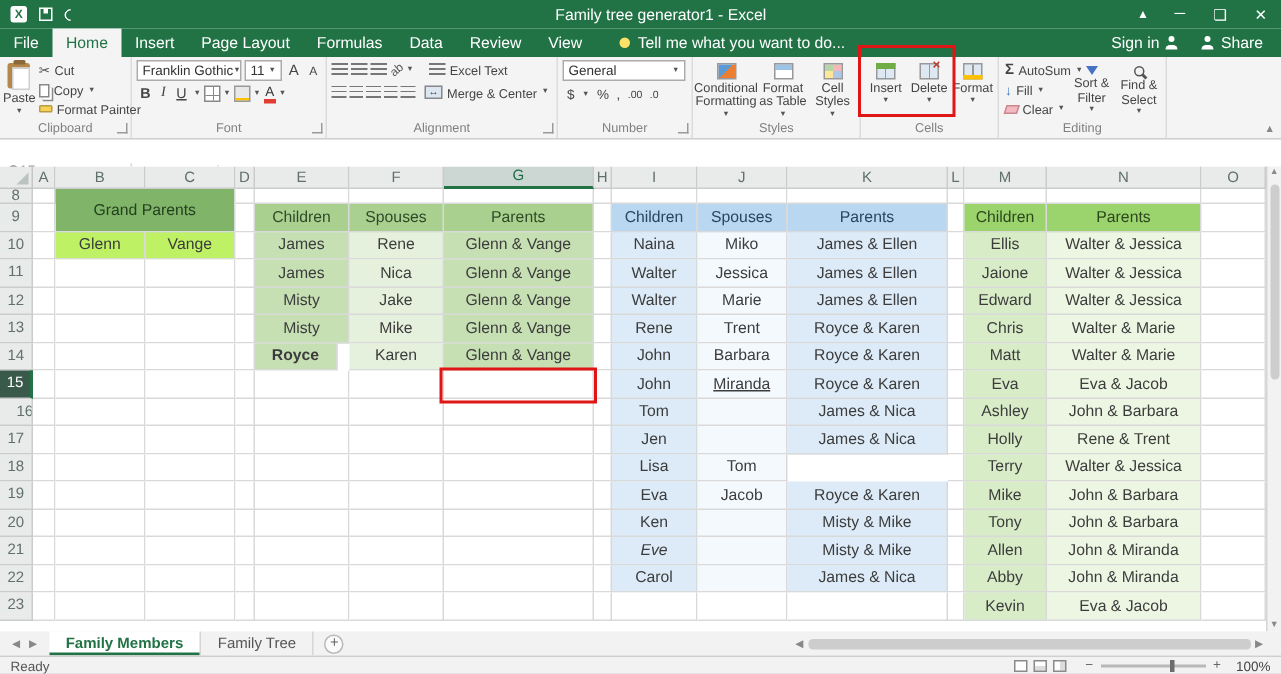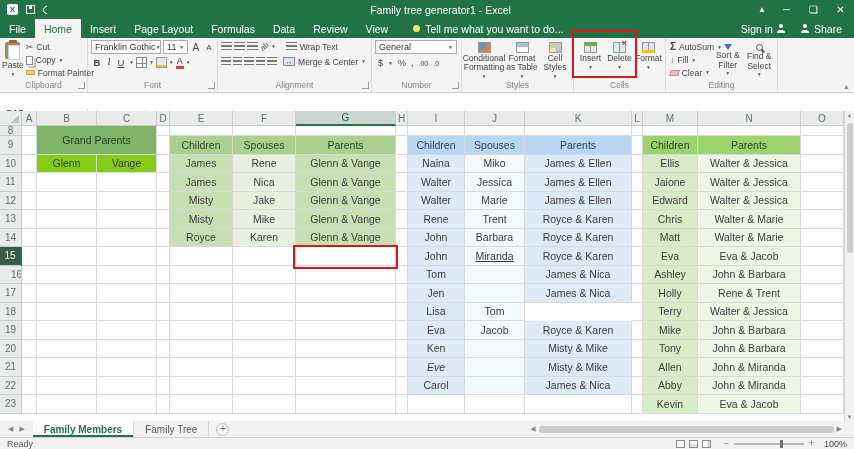--- a/index.html
+++ b/index.html
@@ -95,21 +95,21 @@
 .h1{background:#a9d08e;color:#2f4a28}
 .c1a{background:#c6e0b4}
 .c1b{background:#e6f1dd}
 .h2{background:#b9d7f0;color:#28465f}
 .c2a{background:#dcebf7}
 .c2b{background:#f4f9fd}
 .h3{background:#9bd36c;color:#2c471f}
 .c3a{background:#d8ecc8}
 .c3b{background:#edf6e3}
 .hgp{background:#7fb469;color:#23411e}
-.cgp{background:#84cc16}
+.cgp{background:#bef264}
 
 .redbox{position:absolute;border:2px solid #e01515;z-index:60}
 
 
 .vscroll{position:absolute;top:111px;right:0;width:10px;height:310px;background:#f2f2f2;border-left:1px solid #d6d6d6}
 .vscroll .arr{position:absolute;left:0;width:9px;text-align:center;font-size:6px;color:#8a8a8a}
 .vthumb{position:absolute;top:12px;left:1.5px;width:6px;height:130px;background:#cdcdcd;border-radius:3px}
 
 
 .sheetbar{position:absolute;top:421px;left:0;right:0;height:16px;background:#f2f2f2;display:flex;align-items:stretch;font-size:10px;color:#555}
@@ -239,21 +239,21 @@
     <div class="rgroup" style="width:154px">
       <div class="fg">
         <div class="frow">
           <span class="bars"></span>
           <span class="bars"></span>
           <span class="bars"></span>
           <span class="rot-ico">ab</span>
           <span class="dd">▼</span>
           <span class="sbtn" style="margin-left:6px">
             <span class="bars"></span>
-            <span>Wrap Text</span>
+            <span>Excel Text</span>
           </span>
         </div>
         <div class="frow">
           <span class="bars"></span>
           <span class="bars"></span>
           <span class="bars"></span>
           <span class="bars"></span>
           <span class="bars"></span>
           <span class="sbtn" style="margin-left:2px">
             <span class="merge-ico">↔</span>
@@ -492,21 +492,21 @@
       <div class="cell c2b" style="left: 465px; top: 99px; width: 60px; height: 18.5px;">Trent</div>
       <div class="cell c2a" style="left: 525px; top: 99px; width: 107px; height: 18.5px;">Royce &amp; Karen</div>
       <div class="cell" style="left: 632px; top: 99px; width: 11px; height: 18.5px;"></div>
       <div class="cell c3a" style="left: 643px; top: 99px; width: 55px; height: 18.5px;">Chris</div>
       <div class="cell c3b" style="left: 698px; top: 99px; width: 103px; height: 18.5px;">Walter &amp; Marie</div>
       <div class="cell" style="left: 801px; top: 99px; width: 43px; height: 18.5px;"></div>
       <div class="cell" style="left: 22px; top: 117.5px; width: 15px; height: 18.5px;"></div>
       <div class="cell" style="left: 37px; top: 117.5px; width: 60px; height: 18.5px;"></div>
       <div class="cell" style="left: 97px; top: 117.5px; width: 60px; height: 18.5px;"></div>
       <div class="cell" style="left: 157px; top: 117.5px; width: 13px; height: 18.5px;"></div>
-      <div class="cell c1a" style="left: 170px; top: 117.5px; width: 63px; height: 18.5px;">Royce</div>
+      <div class="cell c1a" style="left: 170px; top: 117.5px; width: 55px; height: 18.5px; font-weight: bold;">Royce</div>
       <div class="cell c1b" style="left: 233px; top: 117.5px; width: 63px; height: 18.5px;">Karen</div>
       <div class="cell c1a" style="left: 296px; top: 117.5px; width: 100px; height: 18.5px;">Glenn &amp; Vange</div>
       <div class="cell" style="left: 396px; top: 117.5px; width: 12px; height: 18.5px;"></div>
       <div class="cell c2a" style="left: 408px; top: 117.5px; width: 57px; height: 18.5px;">John</div>
       <div class="cell c2b" style="left: 465px; top: 117.5px; width: 60px; height: 18.5px;">Barbara</div>
       <div class="cell c2a" style="left: 525px; top: 117.5px; width: 107px; height: 18.5px;">Royce &amp; Karen</div>
       <div class="cell" style="left: 632px; top: 117.5px; width: 11px; height: 18.5px;"></div>
       <div class="cell c3a" style="left: 643px; top: 117.5px; width: 55px; height: 18.5px;">Matt</div>
       <div class="cell c3b" style="left: 698px; top: 117.5px; width: 103px; height: 18.5px;">Walter &amp; Marie</div>
       <div class="cell" style="left: 801px; top: 117.5px; width: 43px; height: 18.5px;"></div>

